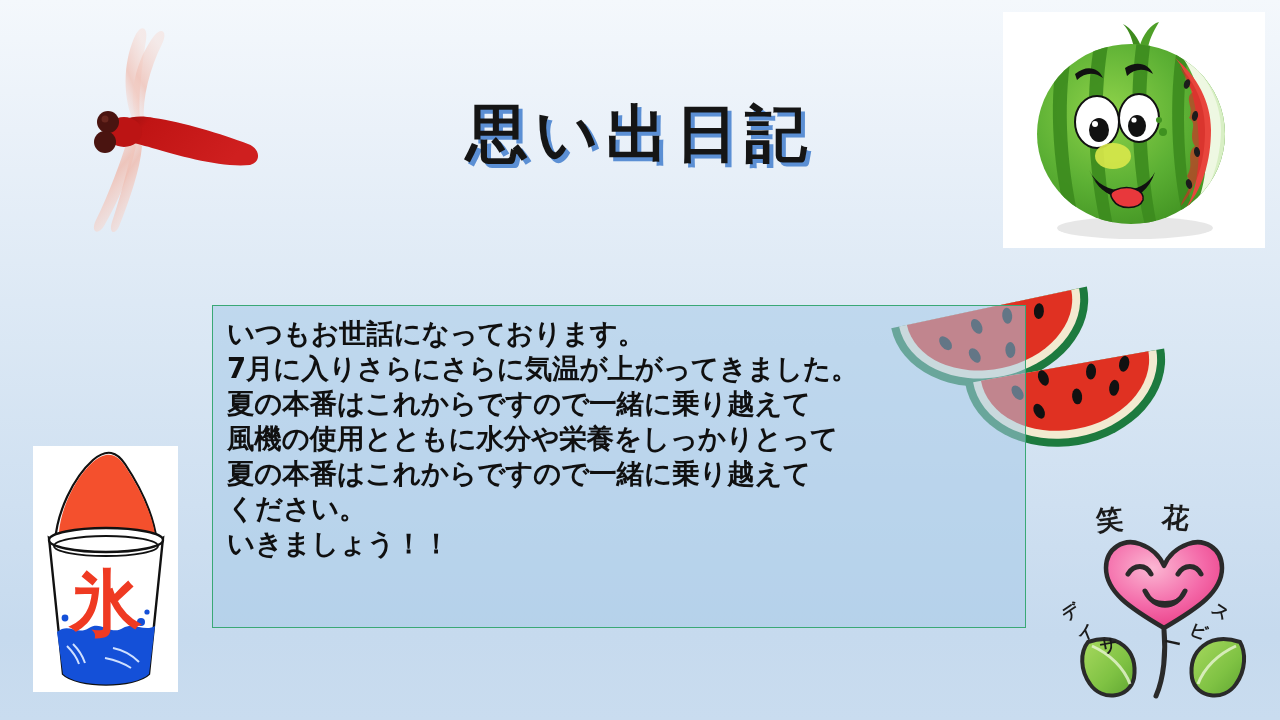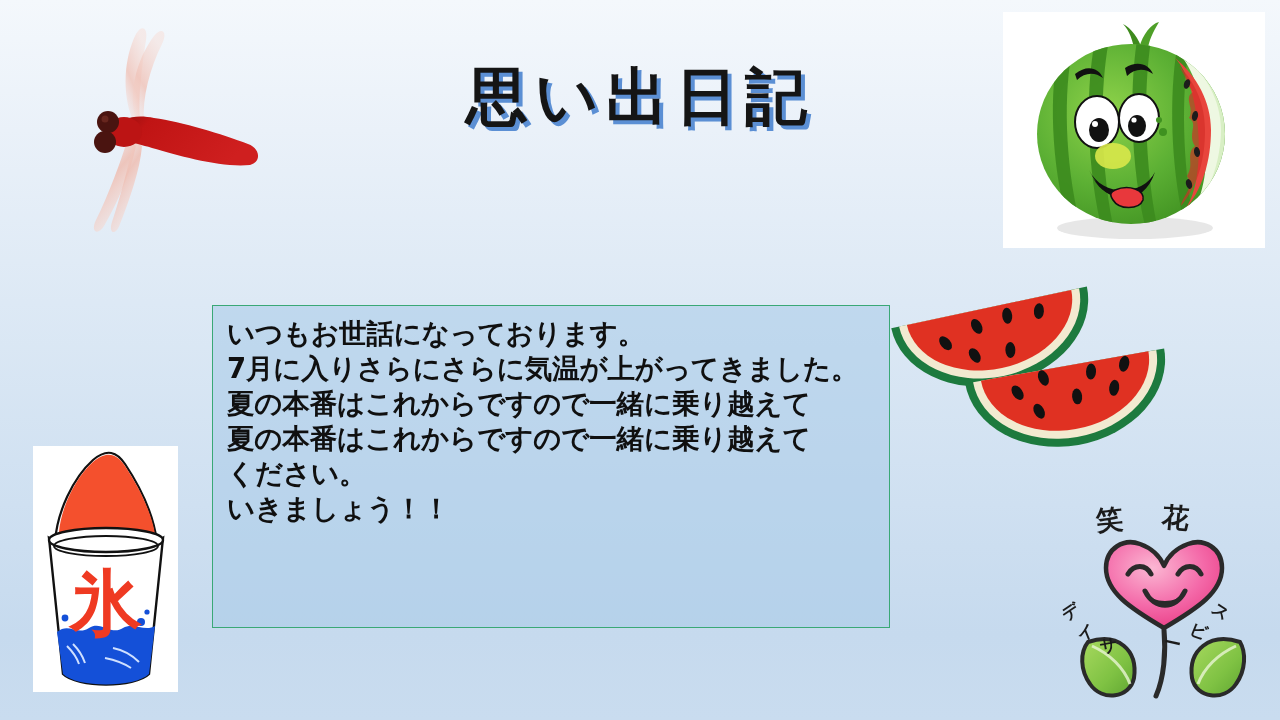--- a/index.html
+++ b/index.html
@@ -27,29 +27,29 @@
   }
   .title-line {
     font-family: "DejaVu Sans", "Liberation Sans", sans-serif;
     font-weight: 700;
     color: #151515;
     letter-spacing: 0.12em;
     text-shadow: 4px 4px 0 #5b8fd4;
     line-height: 1.12;
     white-space: pre;
   }
-  .title-line-1 { font-size: 62px; }
+  .title-line-1 { font-size: 62px; margin-top: 37px; }
   .title-line-2 { font-size: 62px; margin-top: 8px; }
 
   
   .message-box {
     position: absolute;
     left: 212px;
     top: 305px;
-    width: 678px;
+    width: 814px;
     height: 323px;
     box-sizing: border-box;
     border: 1.6px solid #3aa876;
     background: rgba(168, 202, 232, 0.55);
     padding: 10px 8px 6px 14px;
   }
   .message-line {
     font-family: "DejaVu Sans", "Liberation Sans", sans-serif;
     font-weight: 700;
     font-size: 27.5px;
@@ -226,20 +226,21 @@
         <ellipse cx="230" cy="138" rx="5" ry="8" fill="#111" transform="rotate(18 230 138)"></ellipse>
         <ellipse cx="244" cy="116" rx="5" ry="8" fill="#111" transform="rotate(22 244 116)"></ellipse>
       </g>
     </svg>
   </div>
 
   <div class="message-box">
     <div class="message-line">いつもお世話になっております。</div>
     <div class="message-line">7月に入りさらにさらに気温が上がってきました。</div>
     <div class="message-line">夏の本番はこれからですので一緒に乗り越えて</div>
+    <div class="message-line">風機の使用とともに水分や栄養をしっかりとって</div>
     <div class="message-line">夏の本番はこれからですので一緒に乗り越えて</div>
     <div class="message-line">ください。</div>
     <div class="message-line">いきましょう！！</div>
   </div>
 
   <div class="photo-panel" id="shaved-ice-panel">
     <svg viewBox="0 0 145 246" width="145" height="246" aria-hidden="true">
 
       <path d="M22 96 C 24 66, 40 32, 60 14 C 74 2, 84 6, 92 18 C 104 36, 120 64, 124 96 C 110 106, 36 106, 22 96 Z" fill="#ffffff" stroke="#111" stroke-width="2.2"></path>
 

